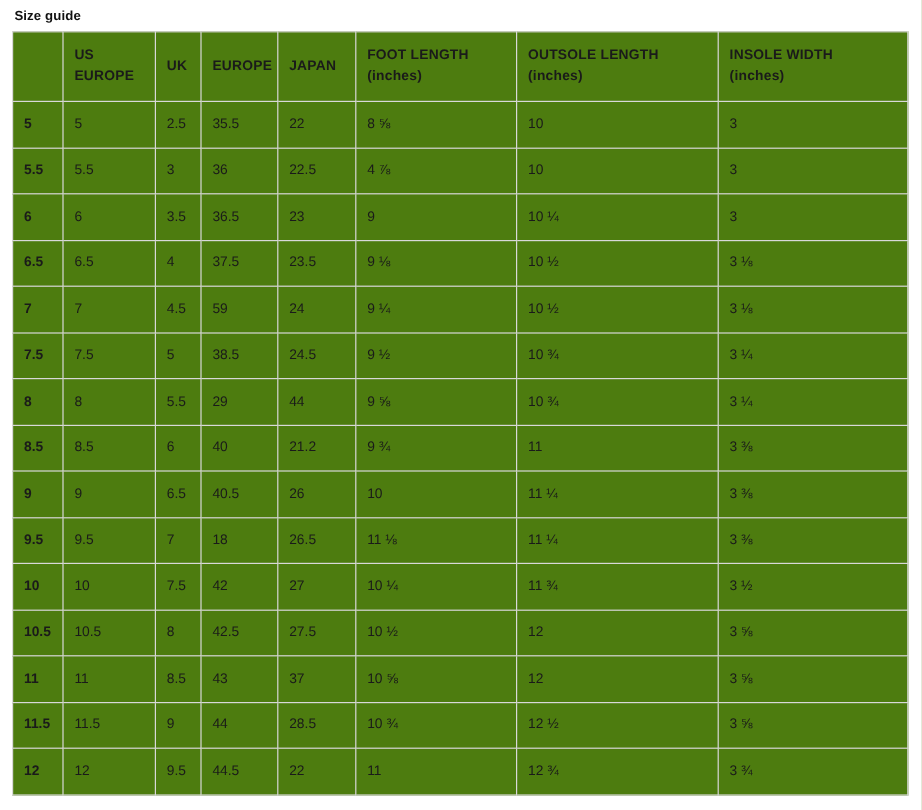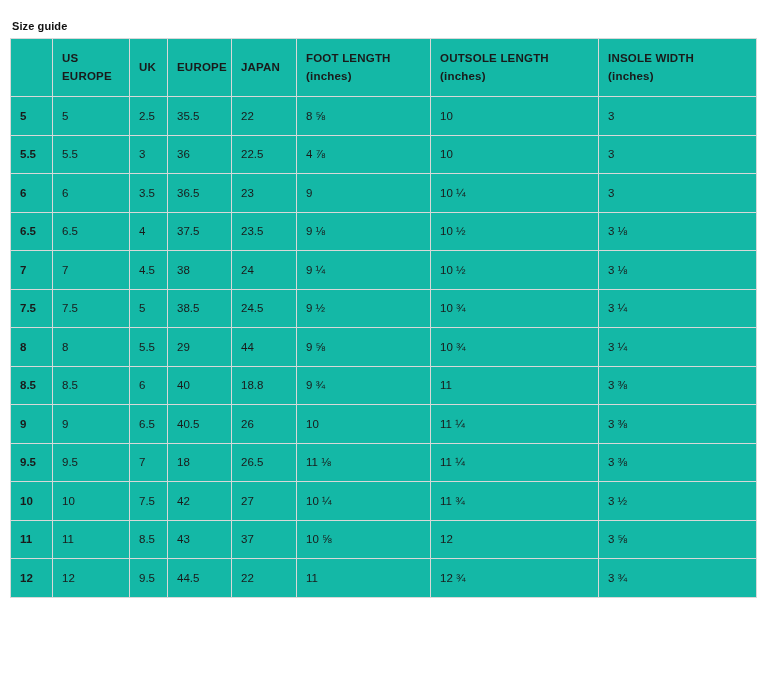--- a/index.html
+++ b/index.html
@@ -8,35 +8,35 @@
     background: #ffffff;
   }
   body {
     width: 768px;
     height: 675px;
     font-family: "Liberation Sans", sans-serif;
     color: #111111;
     overflow: hidden;
   }
   .page {
-    padding: 20px 10px 0 10px;
+    padding: 8px 10px 0 10px;
     box-sizing: border-box;
   }
   .guide-title {
     font-size: 11px;
     font-weight: bold;
     color: #111111;
     margin: 0 0 6px 2px;
     letter-spacing: 0.1px;
   }
   table.size-table {
     border-collapse: collapse;
     width: 746px;
     table-layout: fixed;
-    background: #14b8a6;
+    background: #4d7c0f;
   }
   table.size-table th,
   table.size-table td {
     border: 1px solid #d8d8d8;
     text-align: left;
     vertical-align: middle;
     font-size: 11.5px;
     color: #1a1a1a;
     padding: 0 0 0 9px;
     height: 38.5px;
@@ -155,21 +155,21 @@
           <td>37.5</td>
           <td>23.5</td>
           <td>9 ⅛</td>
           <td>10 ½</td>
           <td>3 ⅛</td>
         </tr>
         <tr>
           <td class="row-head">7</td>
           <td>7</td>
           <td>4.5</td>
-          <td>38</td>
+          <td>59</td>
           <td>24</td>
           <td>9 ¼</td>
           <td>10 ½</td>
           <td>3 ⅛</td>
         </tr>
         <tr>
           <td class="row-head">7.5</td>
           <td>7.5</td>
           <td>5</td>
           <td>38.5</td>
@@ -186,21 +186,21 @@
           <td>44</td>
           <td>9 ⅝</td>
           <td>10 ¾</td>
           <td>3 ¼</td>
         </tr>
         <tr>
           <td class="row-head">8.5</td>
           <td>8.5</td>
           <td>6</td>
           <td>40</td>
-          <td>18.8</td>
+          <td>21.2</td>
           <td>9 ¾</td>
           <td>11</td>
           <td>3 ⅜</td>
         </tr>
         <tr>
           <td class="row-head">9</td>
           <td>9</td>
           <td>6.5</td>
           <td>40.5</td>
           <td>26</td>
@@ -222,30 +222,50 @@
           <td class="row-head">10</td>
           <td>10</td>
           <td>7.5</td>
           <td>42</td>
           <td>27</td>
           <td>10 ¼</td>
           <td>11 ¾</td>
           <td>3 ½</td>
         </tr>
         <tr>
+          <td class="row-head">10.5</td>
+          <td>10.5</td>
+          <td>8</td>
+          <td>42.5</td>
+          <td>27.5</td>
+          <td>10 ½</td>
+          <td>12</td>
+          <td>3 ⅝</td>
+        </tr>
+        <tr>
           <td class="row-head">11</td>
           <td>11</td>
           <td>8.5</td>
           <td>43</td>
           <td>37</td>
           <td>10 ⅝</td>
           <td>12</td>
           <td>3 ⅝</td>
         </tr>
         <tr>
+          <td class="row-head">11.5</td>
+          <td>11.5</td>
+          <td>9</td>
+          <td>44</td>
+          <td>28.5</td>
+          <td>10 ¾</td>
+          <td>12 ½</td>
+          <td>3 ⅝</td>
+        </tr>
+        <tr>
           <td class="row-head">12</td>
           <td>12</td>
           <td>9.5</td>
           <td>44.5</td>
           <td>22</td>
           <td>11</td>
           <td>12 ¾</td>
           <td>3 ¾</td>
         </tr>
       </tbody>

